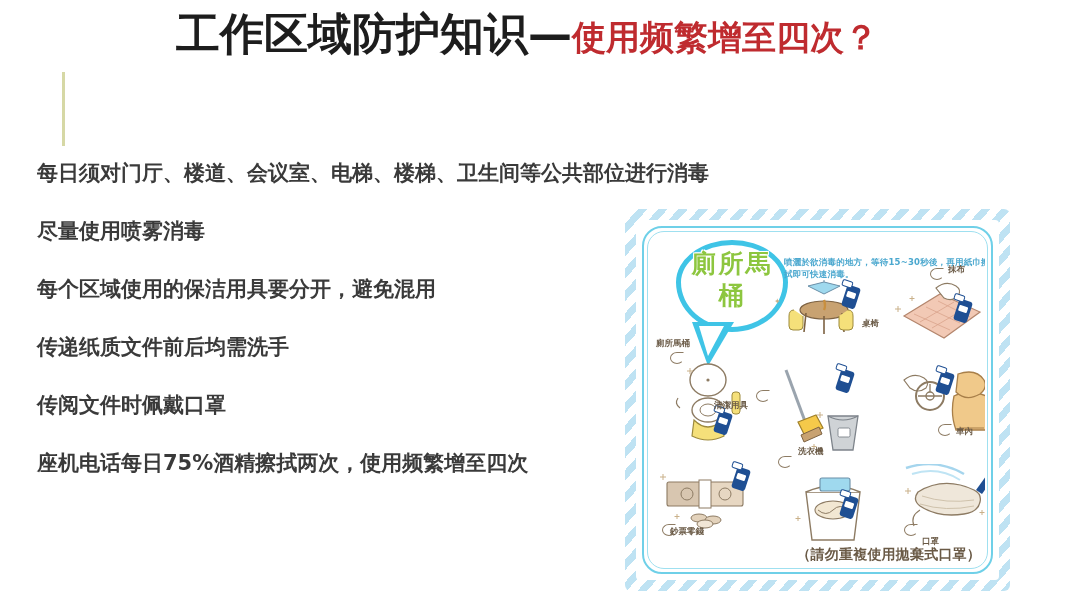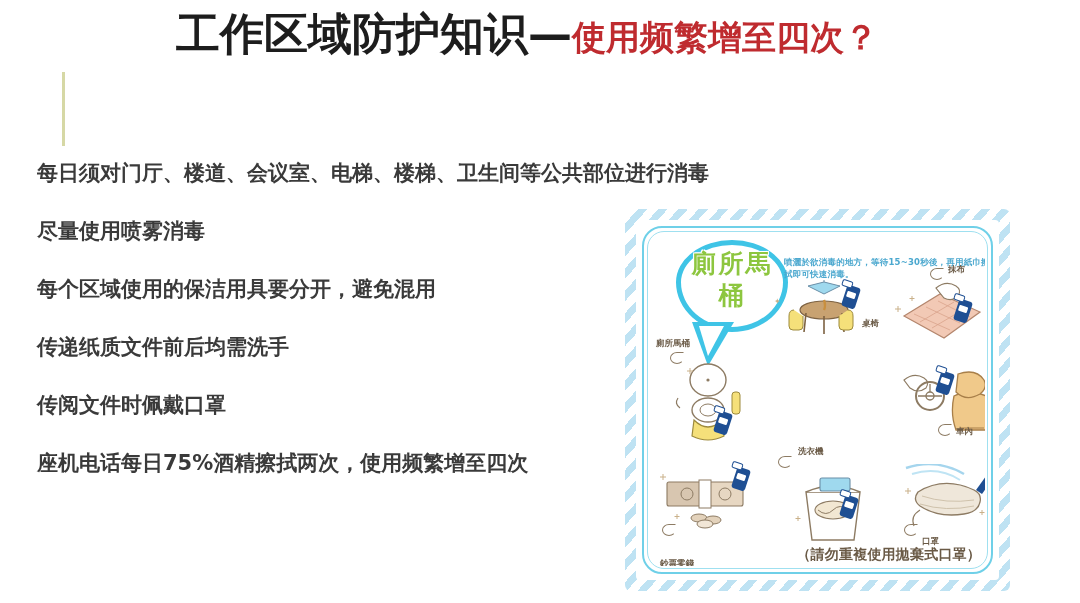--- a/index.html
+++ b/index.html
@@ -340,20 +340,37 @@
               <g stroke="#c9b089" stroke-width="1" fill="none">
                 <path d="M28 10 l0 6 M25 13 l6 0"></path>
                 <path d="M64 66 l0 5 M61.5 68.5 l5 0"></path>
               </g>
             </svg>
             <div class="bottle" style="left:64px; top:56px;"></div>
             <div class="swirl" style="left:18px; top:-4px;"></div>
             <div class="cap" style="left:4px; top:-18px;">廁所馬桶</div>
           </div>
 
+          <div class="cell" style="left:110px; top:26px;">
+            <svg class="art" width="104" height="94" viewBox="0 0 104 94">
+              <line x1="16" y1="4" x2="36" y2="58" stroke="#9aa4ae" stroke-width="3"></line>
+              <path d="M28 56 l18 -7 l7 13 l-18 8 Z" fill="#f5c94a" stroke="#a0802a" stroke-width="1.2"></path>
+              <path d="M31 69 l18 -8 l3 7 l-18 8 Z" fill="#c8a271" stroke="#7d6242" stroke-width="1"></path>
+              <path d="M58 50 l30 0 l-5 34 l-20 0 Z" fill="#cfd3d6" stroke="#7d838a" stroke-width="1.3"></path>
+              <path d="M58 50 q15 8 30 0" stroke="#7d838a" stroke-width="1.2" fill="none"></path>
+              <rect x="68" y="62" width="12" height="9" rx="1.5" fill="#ffffff" stroke="#7d838a" stroke-width=".9"></rect>
+              <g stroke="#c9b089" stroke-width="1" fill="none">
+                <path d="M50 46 l0 6 M47 49 l6 0"></path>
+                <path d="M44 78 l0 5 M41.5 80.5 l5 0"></path>
+              </g>
+            </svg>
+            <div class="bottle" style="left:74px; top:6px;"></div>
+            <div class="swirl" style="left:-8px; top:26px;"></div>
+            <div class="cap" style="left:-50px; top:36px;">清潔用具</div>
+          </div>
 
           <div class="cell" style="left:236px; top:26px;">
             <svg class="art" width="104" height="82" viewBox="0 0 104 82">
               <path d="M8 14 q10 -8 20 -2 q6 4 2 10 q-8 6 -16 0 Z" fill="#ffffff" stroke="#8d7b63" stroke-width="1.1"></path>
               <circle cx="34" cy="30" r="14" fill="none" stroke="#8d7b63" stroke-width="2"></circle>
               <circle cx="34" cy="30" r="4" fill="none" stroke="#8d7b63" stroke-width="1.4"></circle>
               <path d="M22 30 l24 0 M34 18 l0 8" stroke="#8d7b63" stroke-width="1.3"></path>
               <path d="M58 30 q-4 18 2 34 l30 0 q6 -18 0 -34 q-16 -8 -32 0 Z" fill="#f0c98a" stroke="#a87f49" stroke-width="1.3"></path>
               <path d="M62 8 q18 -6 26 6 q4 8 -4 14 q-14 8 -24 -2 Z" fill="#f0c98a" stroke="#a87f49" stroke-width="1.3"></path>
               <path d="M64 62 l24 0" stroke="#a87f49" stroke-width="1"></path>
@@ -373,21 +390,21 @@
               <ellipse cx="44" cy="58" rx="8" ry="4" fill="#e3d2bb" stroke="#8d7b63" stroke-width="1"></ellipse>
               <ellipse cx="58" cy="60" rx="8" ry="4" fill="#e3d2bb" stroke="#8d7b63" stroke-width="1"></ellipse>
               <ellipse cx="50" cy="64" rx="8" ry="4" fill="#f1e6d6" stroke="#8d7b63" stroke-width="1"></ellipse>
               <g stroke="#c9b089" stroke-width="1" fill="none">
                 <path d="M8 14 l0 6 M5 17 l6 0"></path>
                 <path d="M22 54 l0 5 M19.5 56.5 l5 0"></path>
               </g>
             </svg>
             <div class="bottle" style="left:82px; top:10px;"></div>
             <div class="swirl" style="left:10px; top:66px;"></div>
-            <div class="cap" style="left:8px; top:68px;margin-top:32px;">鈔票零錢</div>
+            <div class="cap" style="left:18px; top:68px;">鈔票零錢</div>
           </div>
 
           <div class="cell" style="left:122px; top:122px;">
             <svg class="art" width="92" height="84" viewBox="0 0 92 84">
               <path d="M18 30 l54 0 l-6 48 l-42 0 Z" fill="#ffffff" stroke="#8d7b63" stroke-width="1.4"></path>
               <path d="M18 30 q27 -12 54 0" fill="#ffffff" stroke="#8d7b63" stroke-width="1.4"></path>
               <rect x="32" y="16" width="30" height="13" rx="2" fill="#9fd9ee" stroke="#6a8fa8" stroke-width="1.1"></rect>
               <ellipse cx="45" cy="48" rx="18" ry="9" fill="#f2e7d2" stroke="#8d7b63" stroke-width="1.1"></ellipse>
               <path d="M30 48 q8 7 15 0 q7 -7 15 0" stroke="#8d7b63" stroke-width="1" fill="none"></path>
               <g stroke="#c9b089" stroke-width="1" fill="none">

